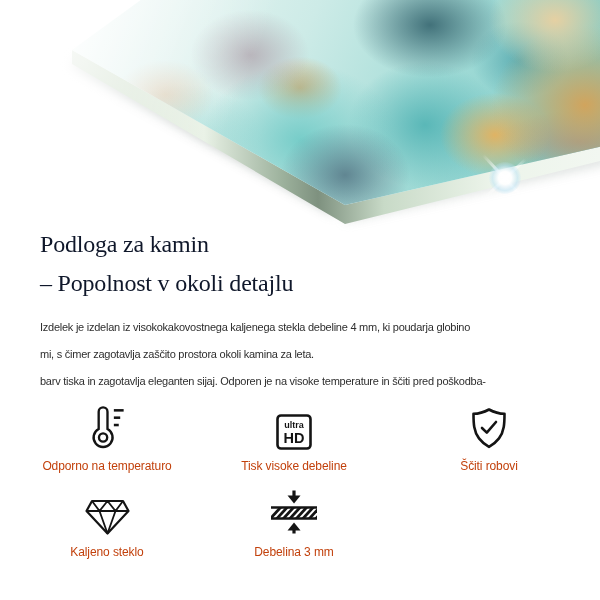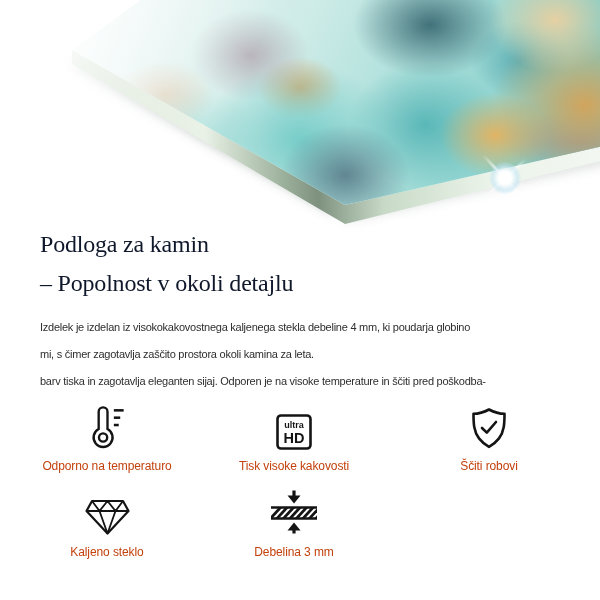--- a/index.html
+++ b/index.html
@@ -130,21 +130,21 @@
   </div>
 
   <div class="feature">
     <div class="icon-box">
       <svg width="36" height="36" viewBox="0 0 36 36">
         <rect class="stroke" stroke-width="2.6" x="1.5" y="1.5" width="33" height="33" rx="3.5"></rect>
         <text class="hd-small" x="18" y="14" text-anchor="middle">ultra</text>
         <text class="hd-big" x="18" y="29" text-anchor="middle">HD</text>
       </svg>
     </div>
-    <div class="feature-label">Tisk visoke kakovosti</div>
+    <div class="feature-label">Tisk visoke debeline</div>
   </div>
 
   <div class="feature">
     <div class="icon-box">
       <svg width="40" height="43" viewBox="0 0 40 43">
         <path class="stroke" stroke-width="2.6" stroke-linejoin="round" d="M20 2.5 C25.5 5.5 30.5 6.8 35.5 6.8 C35.5 16 35.3 24.6 30 31.4 C26.8 35.5 23 38.3 20 39.9 C17 38.3 13.2 35.5 10 31.4 C4.7 24.6 4.5 16 4.5 6.8 C9.5 6.8 14.5 5.5 20 2.5 Z"></path>
         <path class="stroke" stroke-width="2.6" stroke-linecap="round" stroke-linejoin="round" d="M13 21 L17.8 25.6 L27 15"></path>
       </svg>
     </div>
     <div class="feature-label">Ščiti robovi</div>

